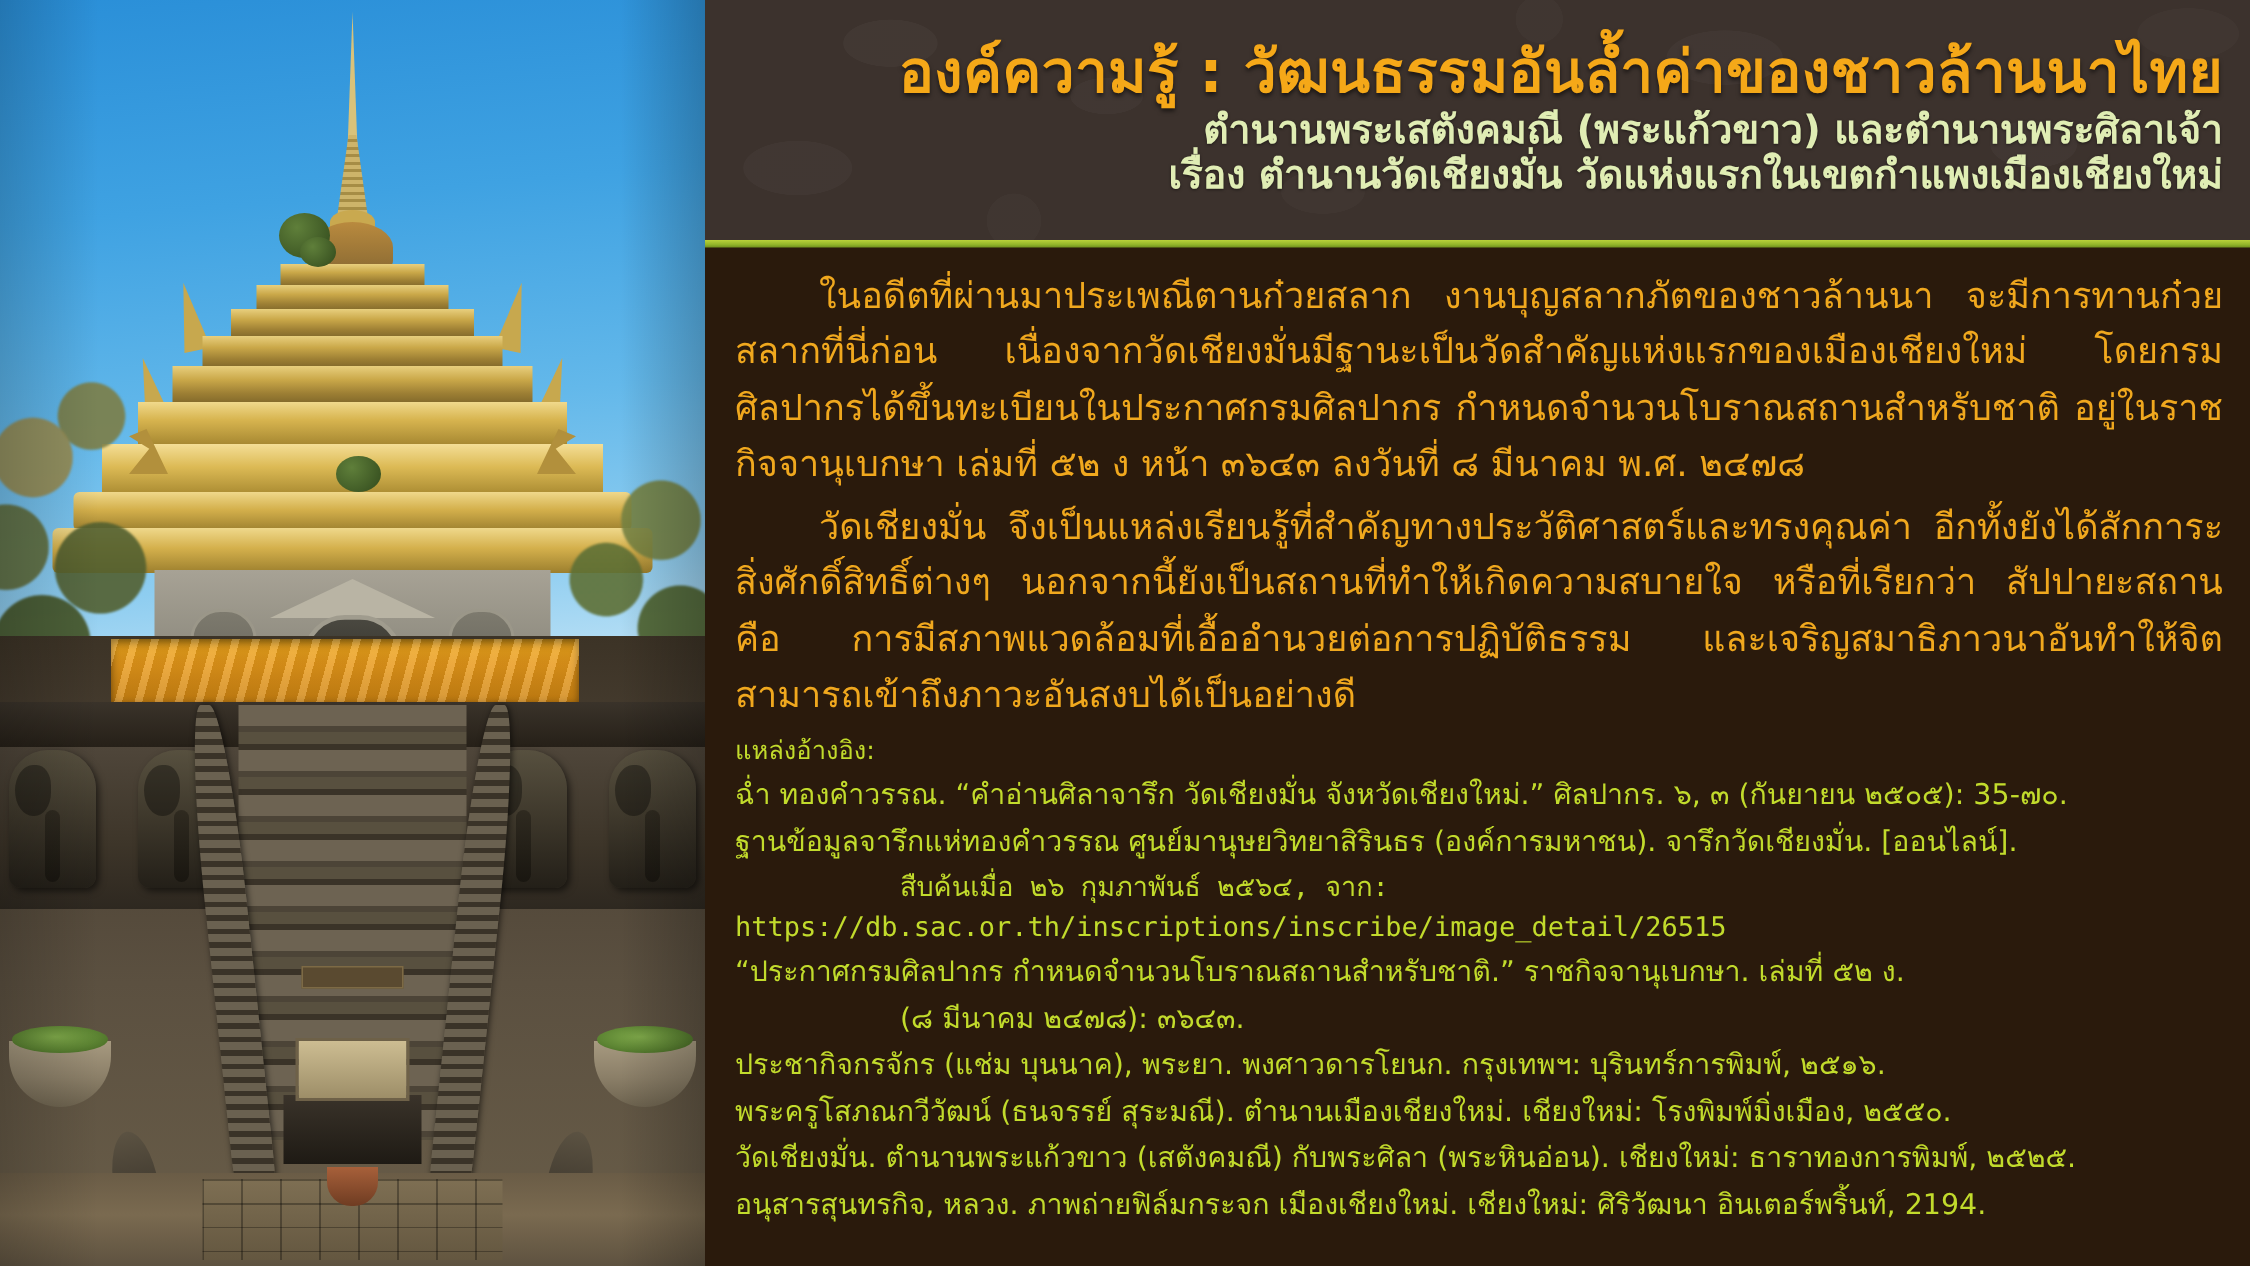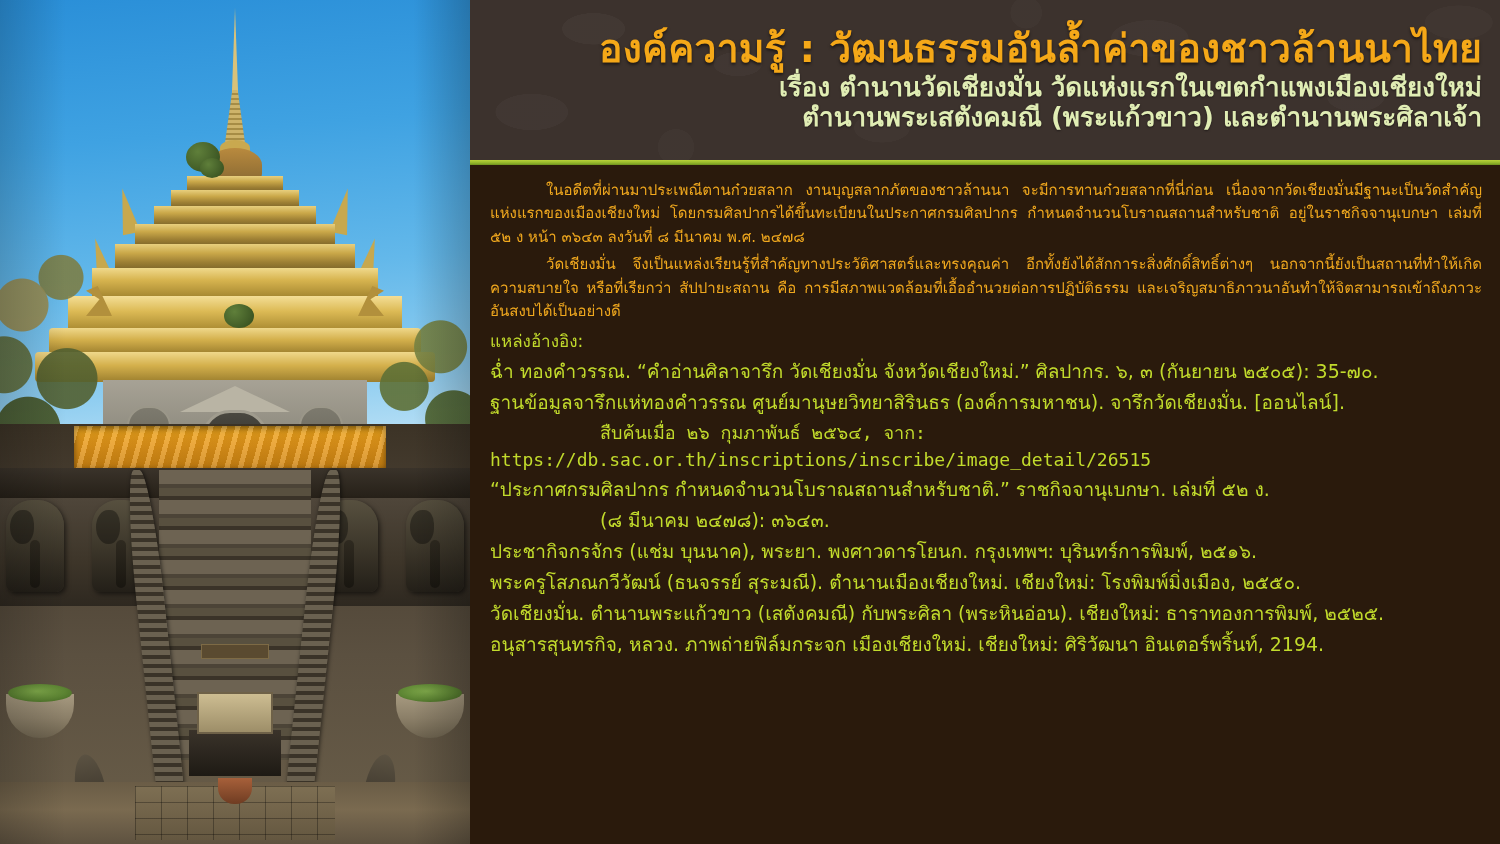--- a/index.html
+++ b/index.html
@@ -361,21 +361,21 @@
   .body {
     position: relative;
     flex: 1 1 auto;
     padding: 14px 18px 10px 20px;
     box-sizing: border-box;
     overflow: hidden;
   }
 
   .para {
     color: #f0a81e;
-    font-size: 15px;
+    font-size: 24px;
     line-height: 1.56;
     margin: 0 0 2px 0;
     text-indent: 56px;
     text-align: justify;
     text-justify: inter-word;
   }
   .para.p2 { margin-top: 4px; }
 
   .ref-head {
     color: #c2db2c;
@@ -470,22 +470,22 @@
 
     <div class="photo-shade"></div>
   </div>
 
   <div class="content">
 
     <div class="header">
       <div class="damask"></div>
       <div class="header-inner">
         <h1 class="title-main">องค์ความรู้ : วัฒนธรรมอันล้ำค่าของชาวล้านนาไทย</h1>
+        <div class="title-sub">ตำนานพระเสตังคมณี (พระแก้วขาว) และตำนานพระศิลาเจ้า</div>
         <div class="title-sub">เรื่อง ตำนานวัดเชียงมั่น วัดแห่งแรกในเขตกำแพงเมืองเชียงใหม่</div>
-        <div class="title-sub">ตำนานพระเสตังคมณี (พระแก้วขาว) และตำนานพระศิลาเจ้า</div>
       </div>
     </div>
 
     <div class="divider"></div>
 
     <div class="body">
 
       <p class="para p1">ในอดีตที่ผ่านมาประเพณีตานก๋วยสลาก งานบุญสลากภัตของชาวล้านนา จะมีการทานก๋วยสลากที่นี่ก่อน เนื่องจากวัดเชียงมั่นมีฐานะเป็นวัดสำคัญแห่งแรกของเมืองเชียงใหม่ โดยกรมศิลปากรได้ขึ้นทะเบียนในประกาศกรมศิลปากร กำหนดจำนวนโบราณสถานสำหรับชาติ อยู่ในราชกิจจานุเบกษา เล่มที่ ๕๒ ง หน้า ๓๖๔๓ ลงวันที่ ๘ มีนาคม พ.ศ. ๒๔๗๘</p>
 
       <p class="para p2">วัดเชียงมั่น จึงเป็นแหล่งเรียนรู้ที่สำคัญทางประวัติศาสตร์และทรงคุณค่า อีกทั้งยังได้สักการะสิ่งศักดิ์สิทธิ์ต่างๆ นอกจากนี้ยังเป็นสถานที่ทำให้เกิดความสบายใจ หรือที่เรียกว่า สัปปายะสถาน คือ การมีสภาพแวดล้อมที่เอื้ออำนวยต่อการปฏิบัติธรรม และเจริญสมาธิภาวนาอันทำให้จิตสามารถเข้าถึงภาวะอันสงบได้เป็นอย่างดี</p>

